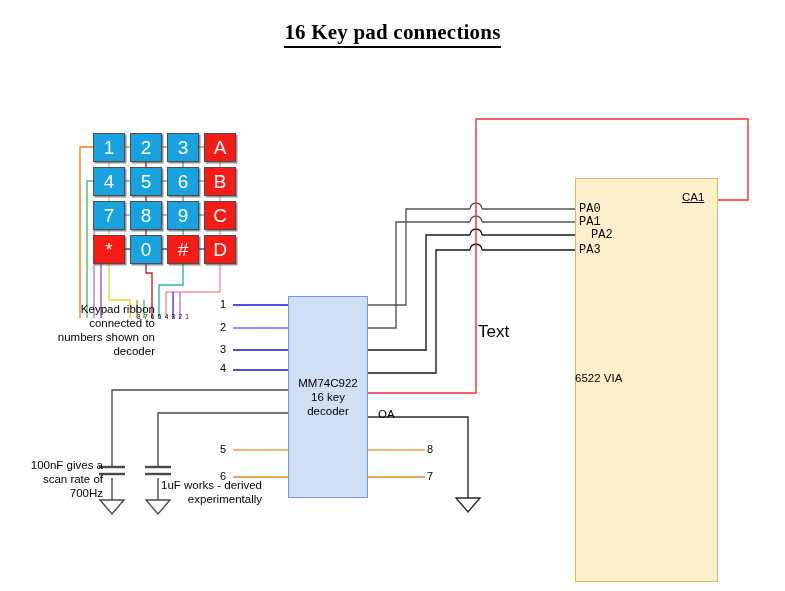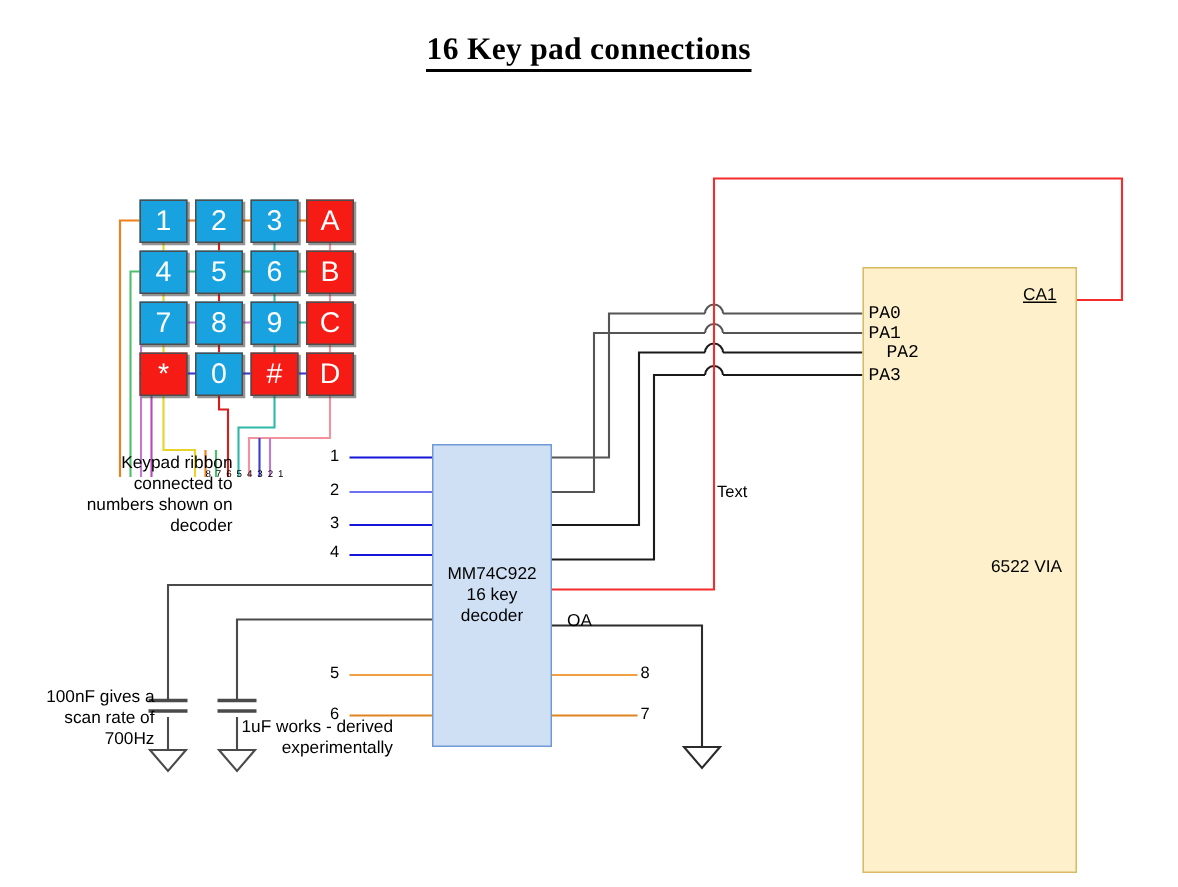--- a/index.html
+++ b/index.html
@@ -35,24 +35,24 @@
         background:#cfe0f5;border:1.2px solid #6f9ad6;
         display:flex;align-items:center;justify-content:center;}
   .chip-label{text-align:center;font-size:11.5px;line-height:14px;}
 
   .via{position:absolute;left:575px;top:178px;width:141px;height:402px;
        background:#fdf0ca;border:1.2px solid #d9b961;}
 
   .pin-num{position:absolute;font-size:11px;}
   .port-label{position:absolute;font-size:12px;font-family:Liberation Mono, monospace;}
   .oa-label{position:absolute;left:378px;top:408px;font-size:11.5px;}
-  .text-label{position:absolute;left:478px;top:322px;font-size:11px;}
+  .text-label{position:absolute;left:478px;top:322px;font-size:17px;}
   .ca1-label{position:absolute;left:682px;top:191px;font-size:11.5px;text-decoration:underline;}
   .via-label{position:absolute;left:575px;top:372px;width:133px;
-       text-align:right;font-size:11.5px;}
+       text-align:left;font-size:11.5px;}
 </style>
 </head>
 <body>
 
 <div id="stage">
 
   <div class="title">
     <span>16 Key pad connections </span>
   </div>
 

